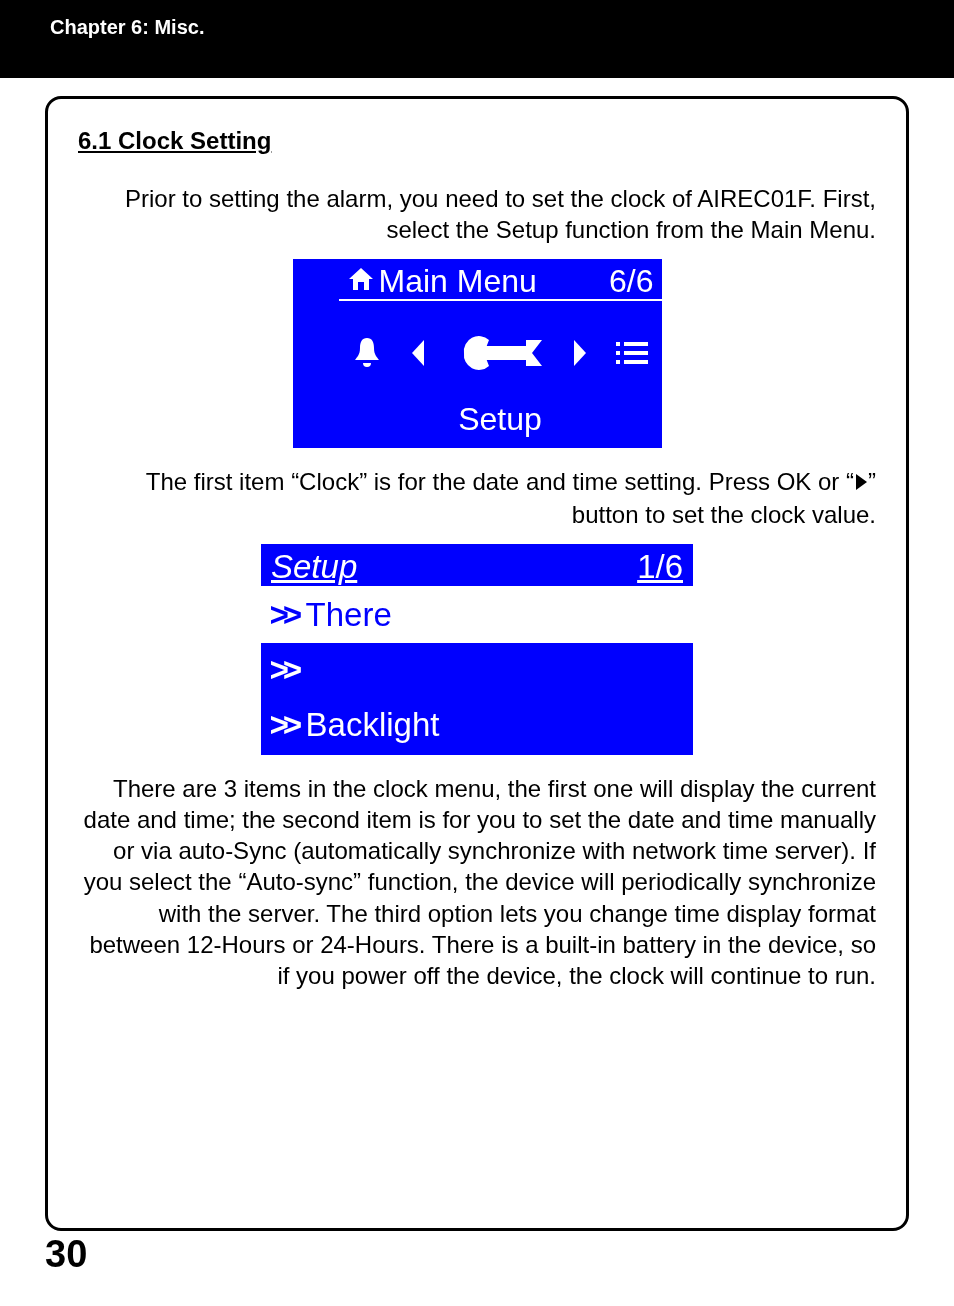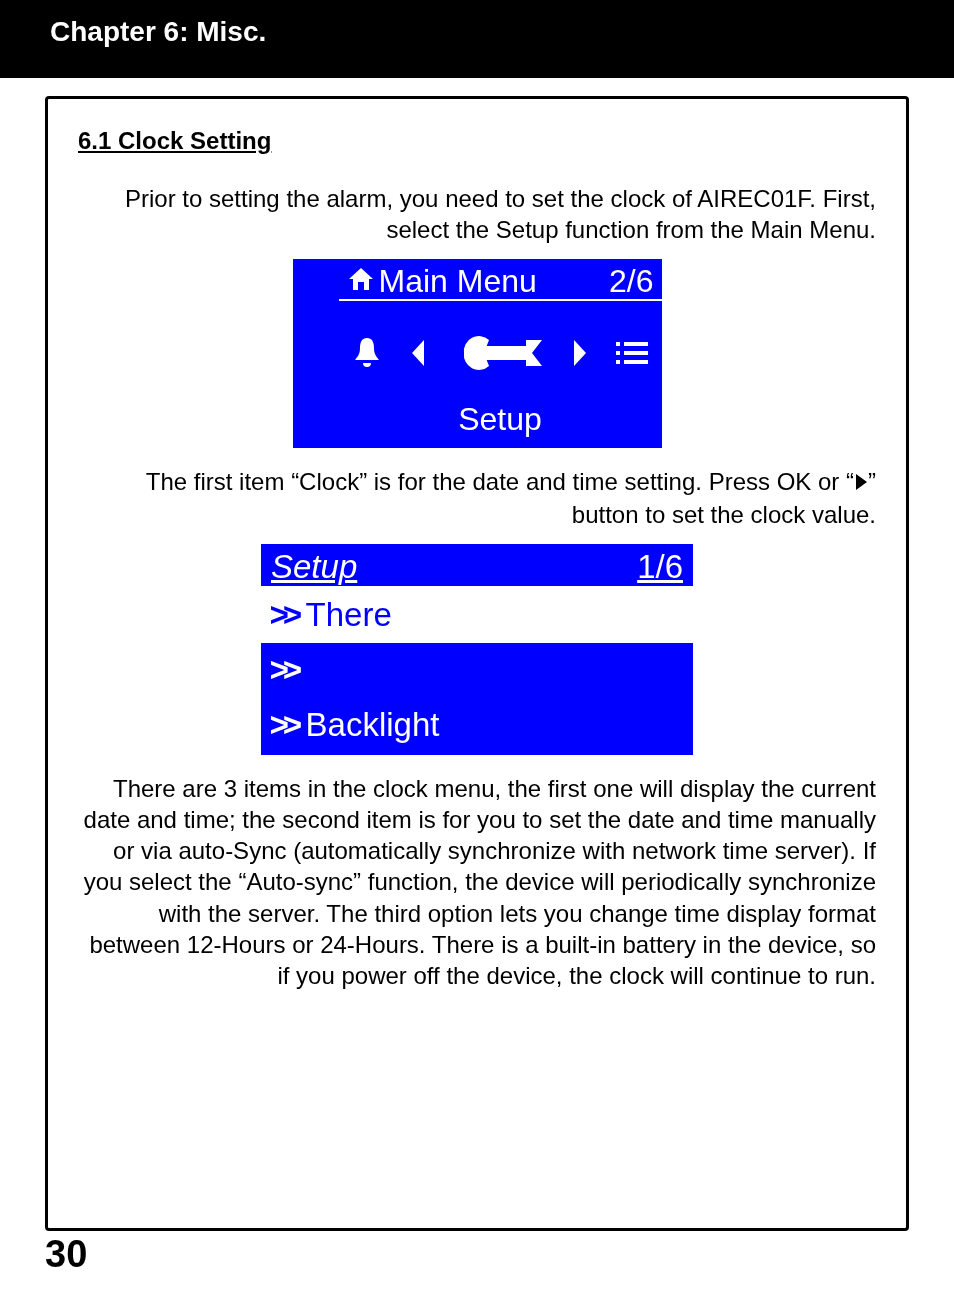--- a/index.html
+++ b/index.html
@@ -10,27 +10,27 @@
     font-family: Arial, Helvetica, sans-serif;
     position: relative;
   }
   .black-header {
     background: #000;
     color: #fff;
     height: 78px;
     padding: 16px 50px 0 50px;
   }
   .chapter-title {
-    font-size: 28px;
+    font-size: 20px;
     font-weight: bold;
   }
   .content-frame {
     margin: 18px 45px 12px 45px;
     border: 3px solid #000;
-    border-radius: 4px;
+    border-radius: 16px;
     padding: 28px 30px 30px 30px;
     height: 1135px;
   }
   .section-title {
     font-size: 24px;
     font-weight: bold;
     text-decoration: underline;
     margin-bottom: 28px;
   }
   .body-text {
@@ -124,21 +124,21 @@
   <p class="body-text">Prior to setting the alarm, you need to set the clock of AIREC01F. First, select the Setup function from the Main Menu.</p>
 
   <div class="lcd lcd1">
     <div class="lcd-title-row">
       <span>
         <svg width="28" height="26" viewBox="0 0 28 26">
             <path d="M14 2 L26 13 L22 13 L22 24 L17 24 L17 16 L11 16 L11 24 L6 24 L6 13 L2 13 Z" fill="#fff"></path>
           </svg>
       </span>
       <span class="lcd-title-text">Main Menu</span>
-      <span class="lcd-title-count">2/6</span>
+      <span class="lcd-title-count">6/6</span>
     </div>
     <div class="lcd1-icons">
       <span>
         <svg width="30" height="36" viewBox="0 0 30 36">
             <path d="M15 3 C10 3 8 7 8 13 C8 20 5 22 3 25 L27 25 C25 22 22 20 22 13 C22 7 20 3 15 3 Z M11 28 A4 4 0 0 0 19 28 Z" fill="#fff"></path>
           </svg>
       </span>
       <span>
         <svg width="20" height="30" viewBox="0 0 20 30">
             <path d="M16 2 L4 15 L16 28 Z" fill="#fff"></path>

